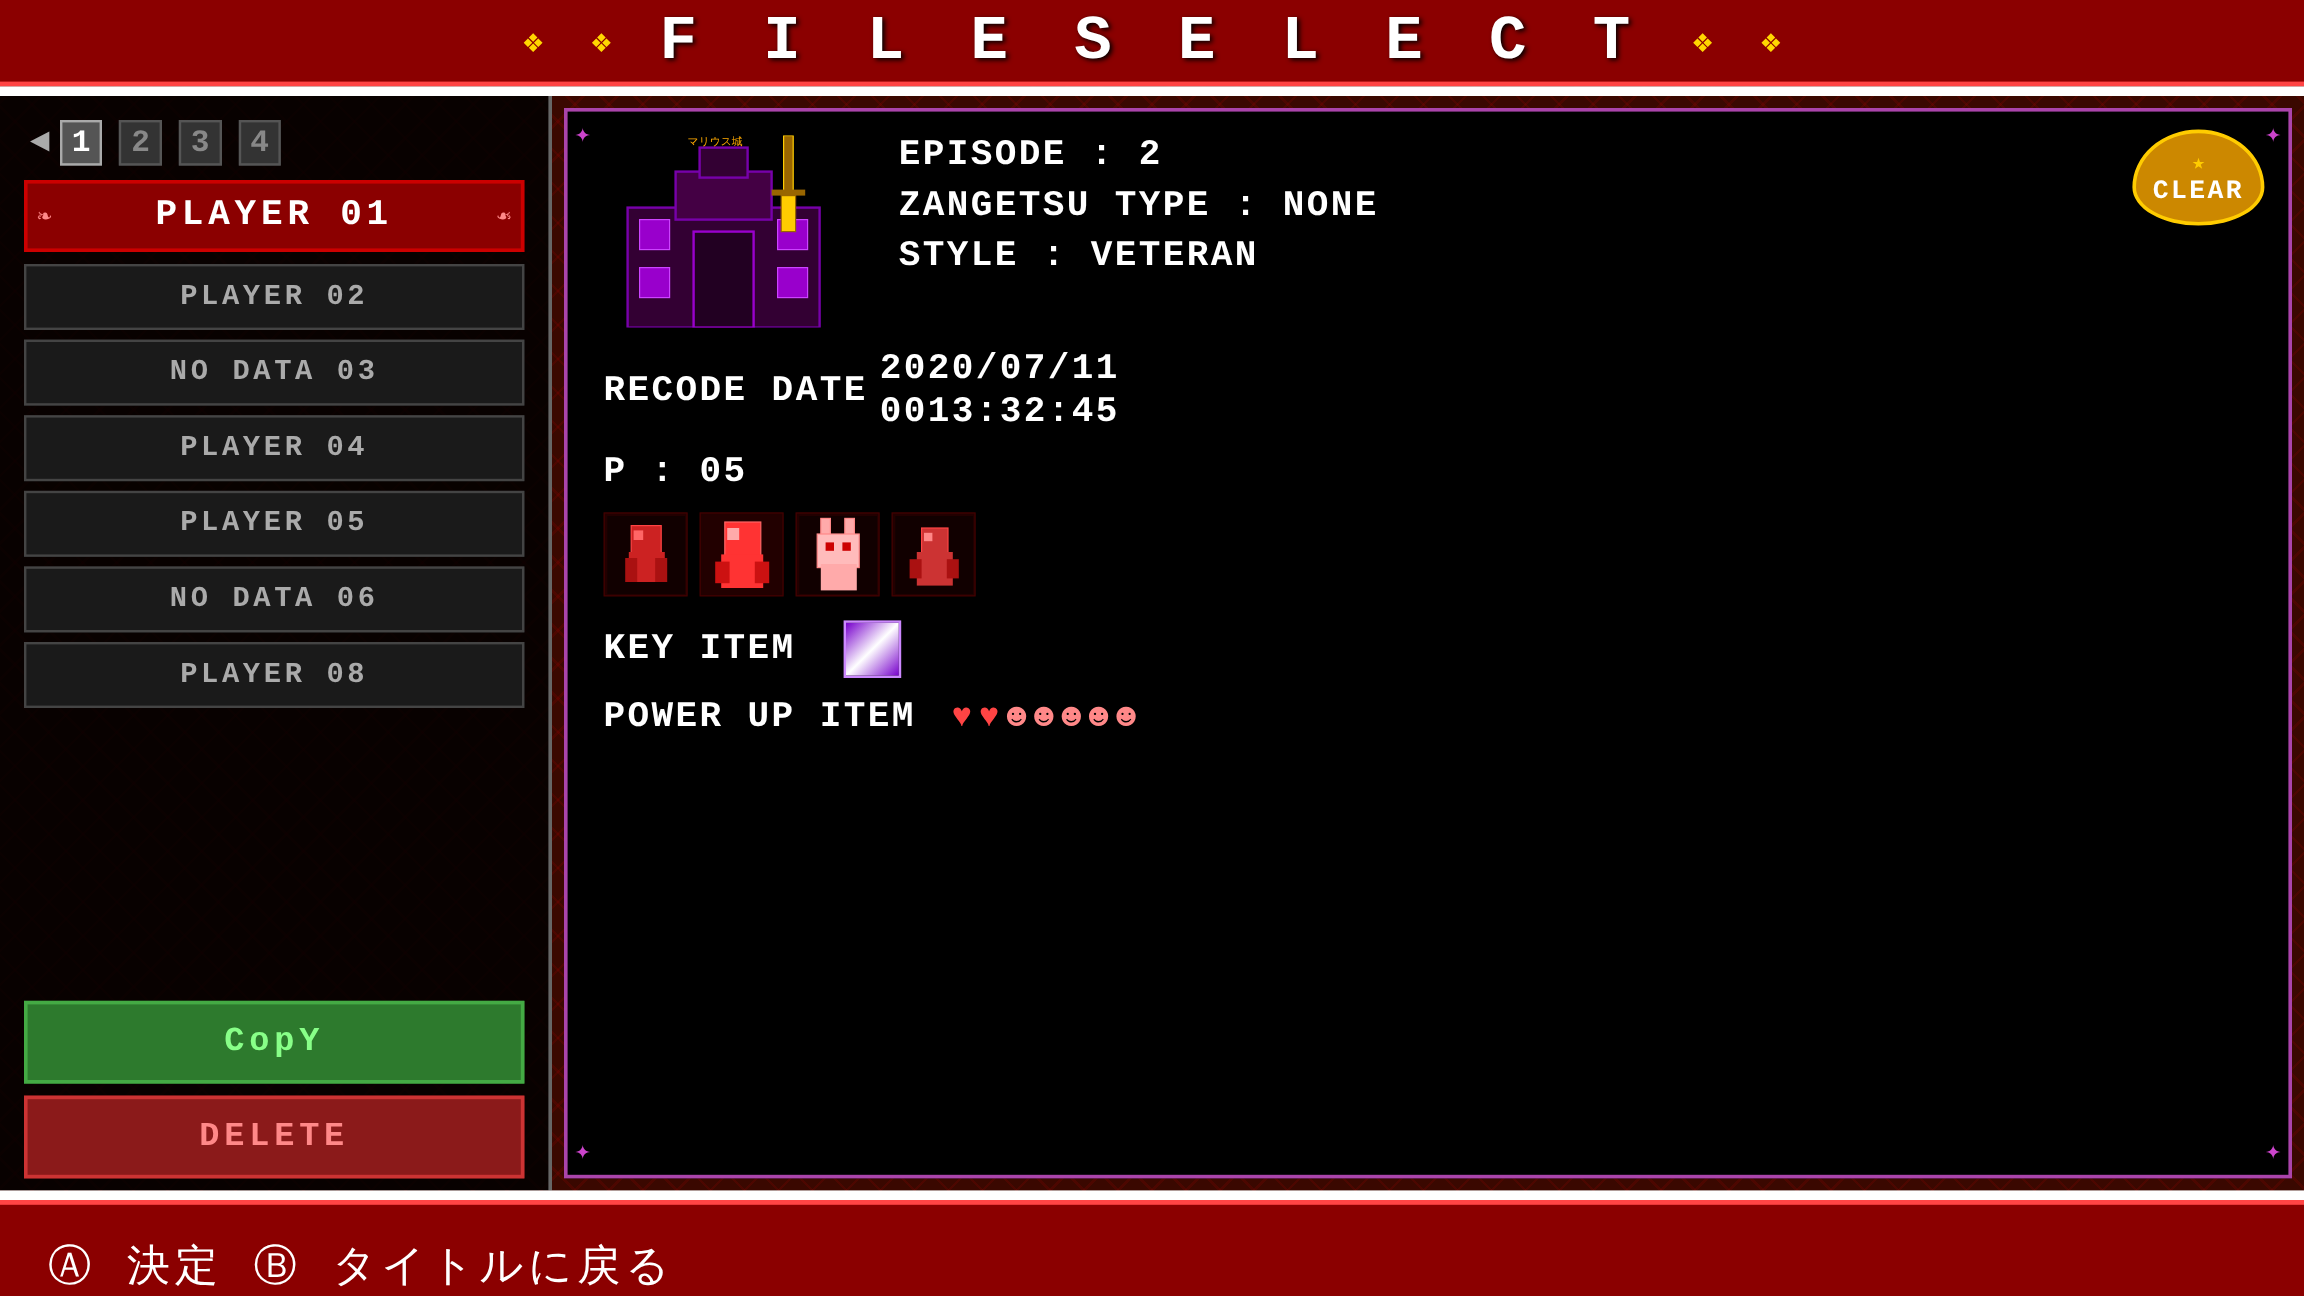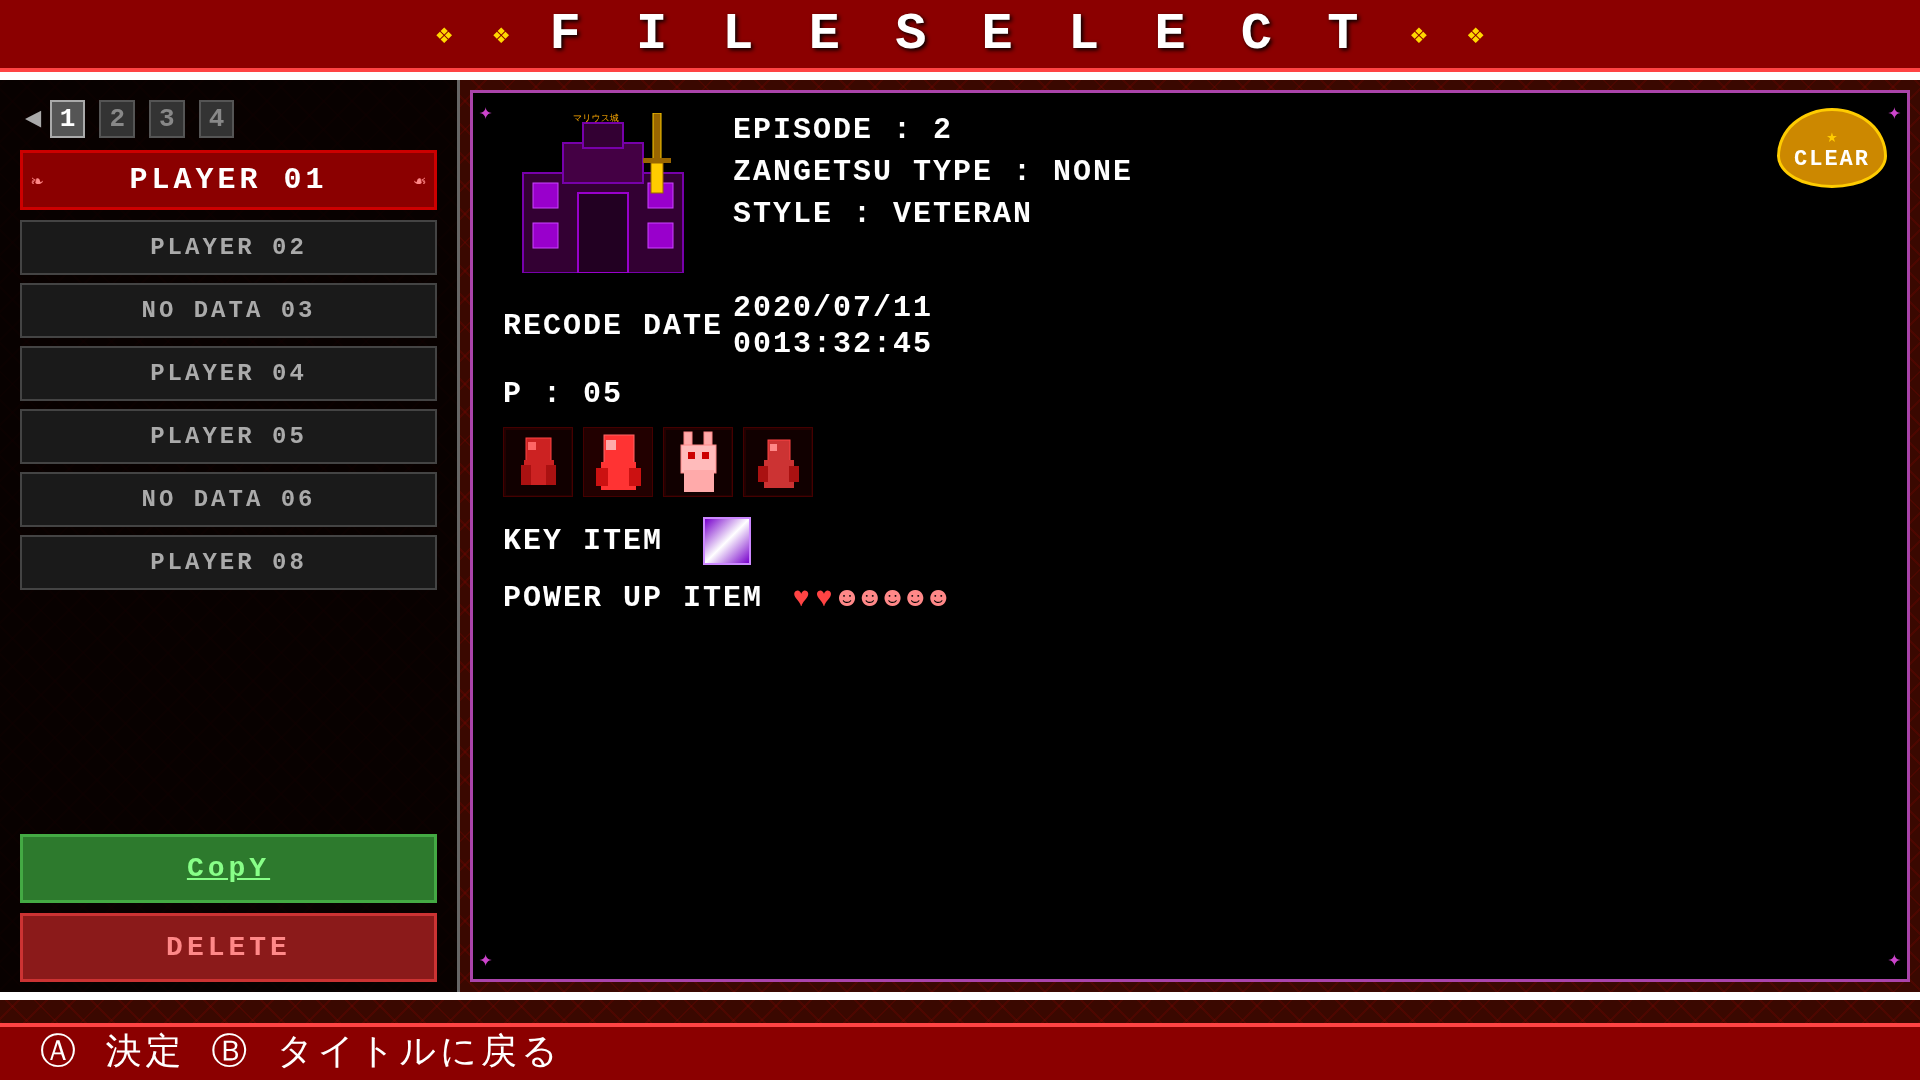--- a/index.html
+++ b/index.html
@@ -71,25 +71,25 @@
       background: #ffffff;
       z-index: 10;
     }
 
     
     .bottom-bar {
       position: absolute;
       bottom: 0;
       left: 0;
       right: 0;
-      height: 57px;
+      height: 80px;
       background: #8b0000;
       border-top: 4px solid #ff4444;
       display: flex;
-      align-items: flex-start;
+      align-items: flex-end;
       padding-left: 40px;
       z-index: 10;
     }
 
     .bottom-stripe {
       position: absolute;
       bottom: 80px;
       left: 0;
       right: 0;
       height: 8px;
@@ -234,21 +234,21 @@
       cursor: pointer;
     }
 
     .btn-text {
       font-size: 28px;
       font-weight: bold;
       font-family: 'Courier New', monospace;
       letter-spacing: 4px;
     }
 
-    .btn-copy .btn-text { color: #88ff88; text-decoration: underline; }
+    .btn-copy .btn-text { color: #88ff88; }
     .btn-delete .btn-text { color: #ff8888; }
 
     
     .right-panel {
       flex: 1;
       background: #000000;
       border: 3px solid #aa44aa;
       margin: 10px;
       padding: 20px 30px;
       position: relative;
@@ -280,20 +280,21 @@
       flex-shrink: 0;
     }
 
     .building-sprite svg {
       width: 100%;
       height: 100%;
     }
 
     .detail-stats {
       flex: 1;
+      margin-left: 16px;
     }
 
     .stat-line {
       color: #ffffff;
       font-size: 30px;
       font-weight: bold;
       font-family: 'Courier New', monospace;
       letter-spacing: 2px;
       margin-bottom: 8px;
     }

